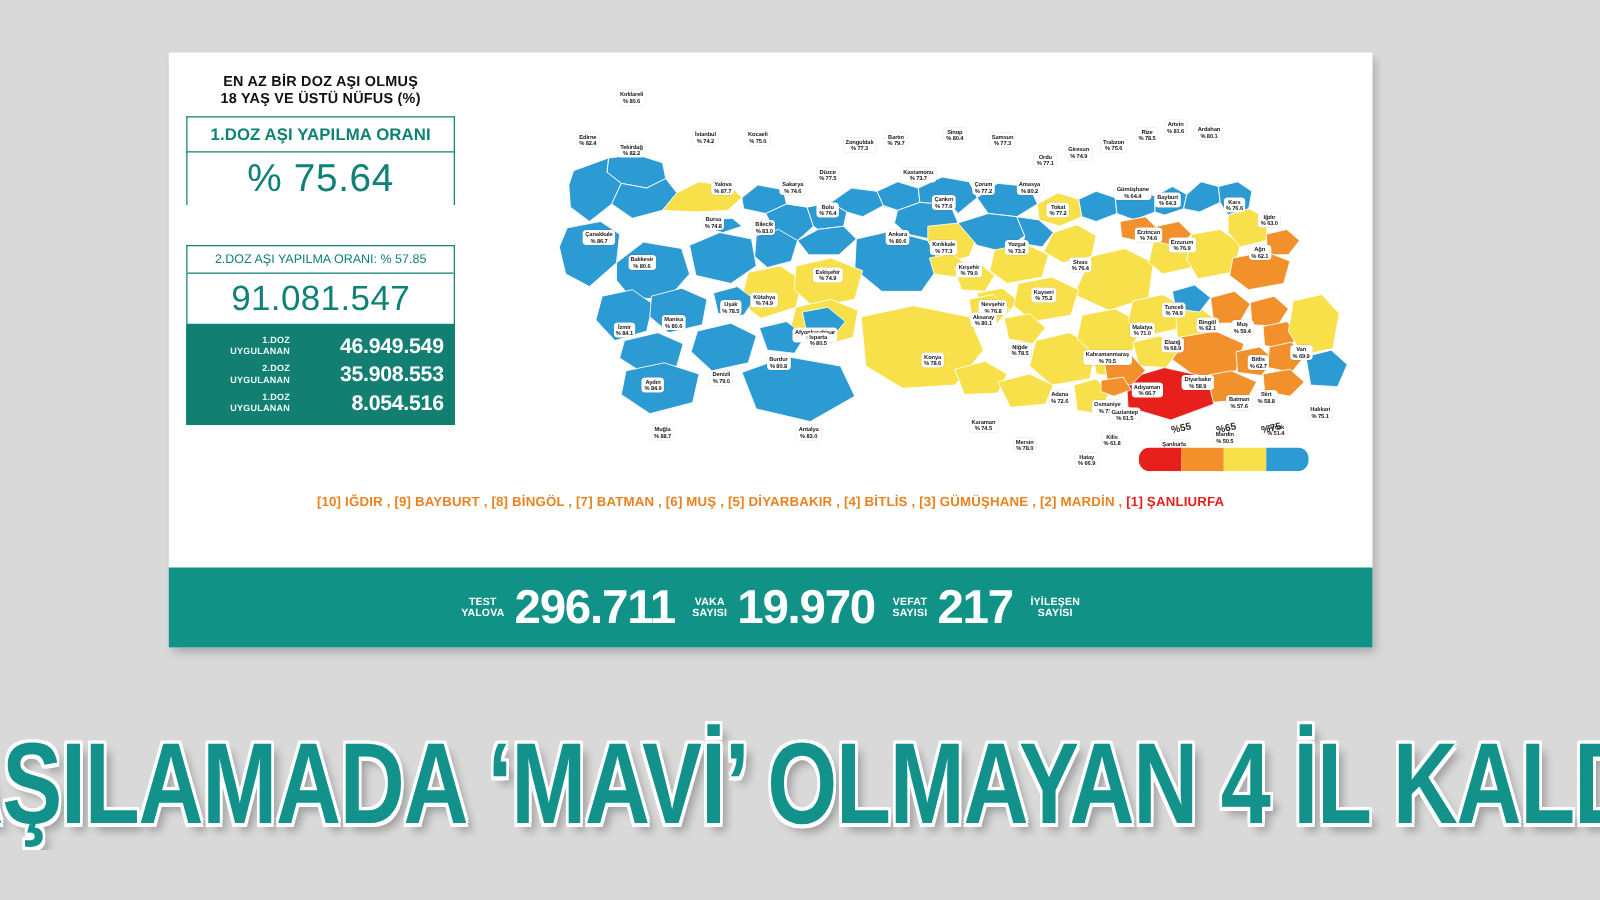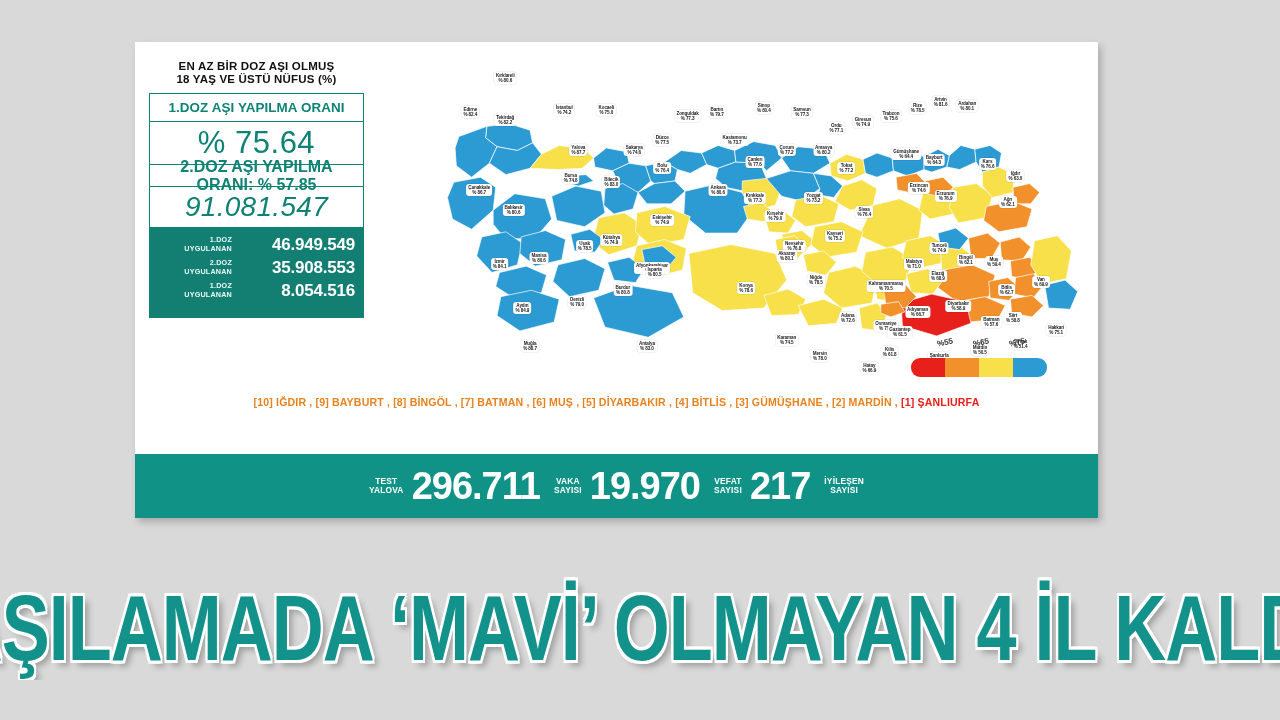--- a/index.html
+++ b/index.html
@@ -25,30 +25,30 @@
   #stats-heading{
     color:#111;font-weight:bold;font-size:11.5px;line-height:13px;
     letter-spacing:.2px;text-align:center;margin-bottom:7px;
     white-space:pre-line;
   }
   .stat-box{
     border:1.6px solid #0e8274;border-bottom-width:0;
     background:#fff;color:#0e8274;text-align:center;
     display:flex;align-items:center;justify-content:center;
   }
-  .stat-box.last-white{border-bottom-width:1.6px;font-style:italic;}
+  .stat-box.last-white{border-bottom-width:1.6px;}
   .stat-title{height:27px;font-size:13.4px;font-weight:600;letter-spacing:.1px;}
   .stat-big{height:42px;font-size:31px;font-weight:400;letter-spacing:.5px;}
-  .stat-sub{height:21px;font-size:16px;font-weight:700;letter-spacing:0;}
+  .stat-sub{height:21px;font-size:10px;font-weight:400;letter-spacing:0;margin-top:32px;}
   .stat-title2{height:27px;font-size:13.4px;font-weight:600;}
   .stat-big2{height:40px;font-size:28px;font-weight:400;letter-spacing:.3px;}
 
   #dose-table{
     border:1.6px solid #0e8274;background:#137f72;color:#fff;
-    padding:4px 0 15px 0;
+    padding:4px 0 5px 0;
   }
   .dose-row{
     display:flex;align-items:center;justify-content:space-between;
     padding:0 8px 0 4px;height:23px;
   }
   .dose-label{
     font-size:7.2px;line-height:8.2px;font-weight:600;letter-spacing:.2px;
     text-align:right;width:78px;white-space:pre-line;color:#eafaf7;
   }
   .dose-value{

